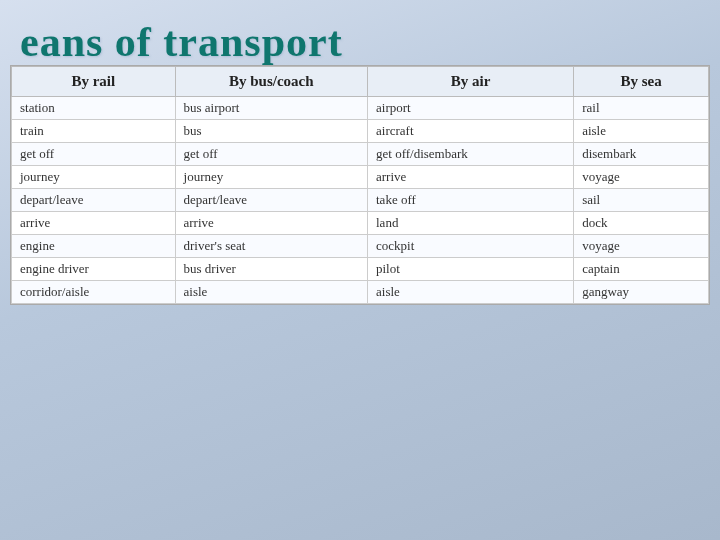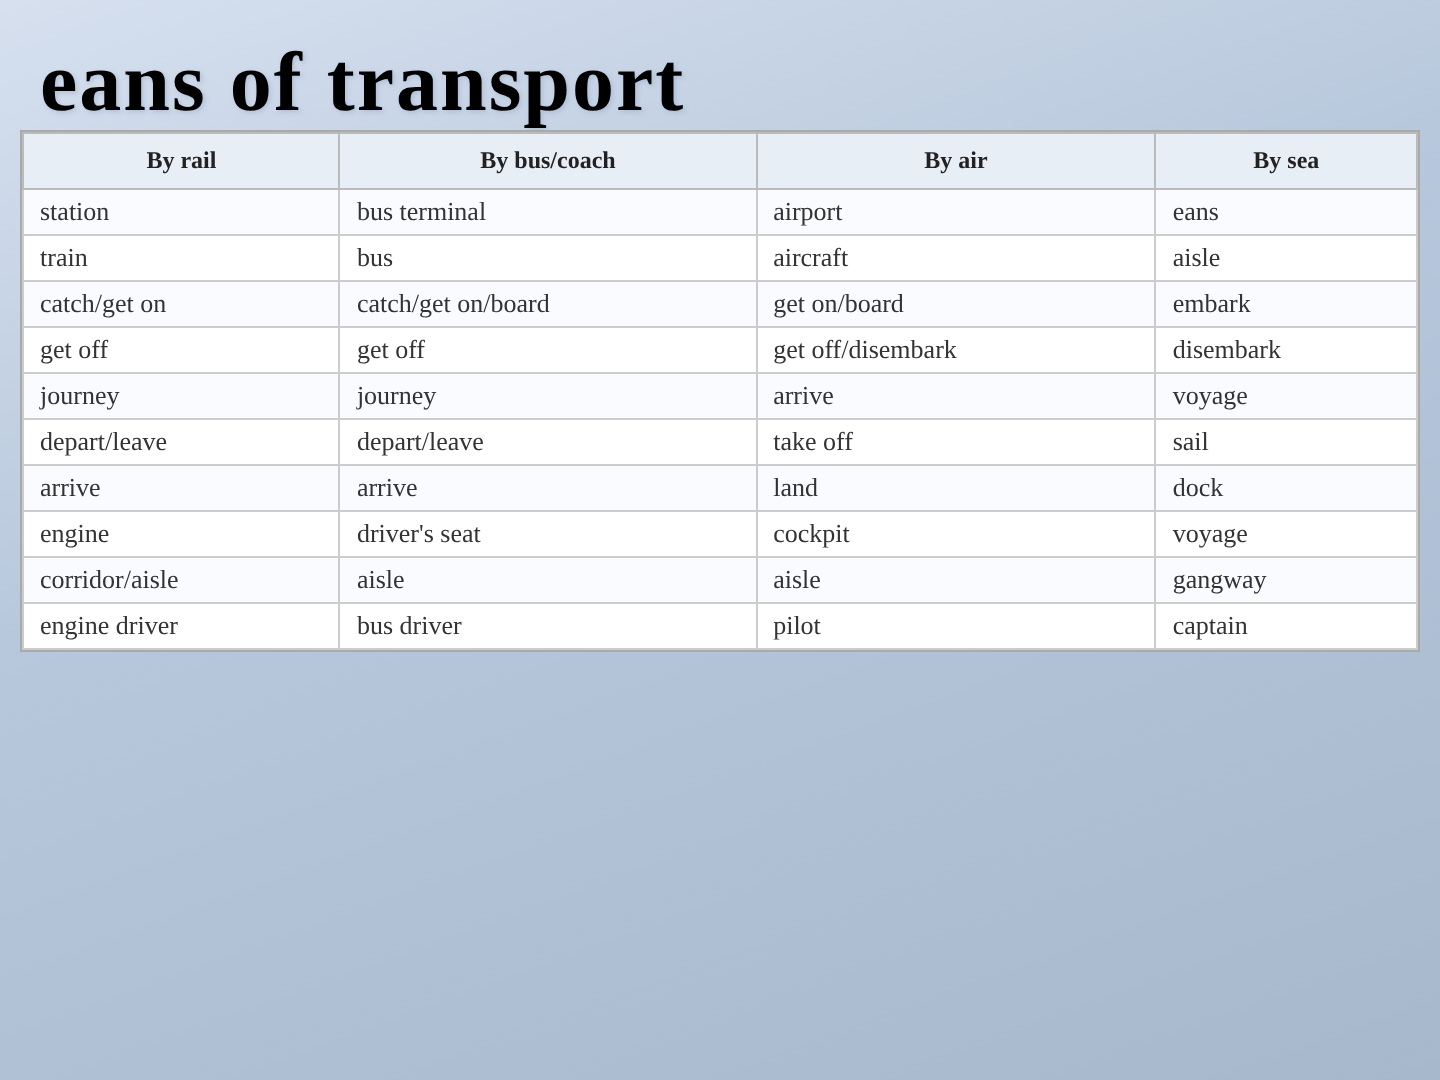--- a/index.html
+++ b/index.html
@@ -22,21 +22,21 @@
     }
 
     .title {
       position: absolute;
       top: 10px;
       left: 0;
       width: 100%;
       padding: 8px 20px;
       font-size: 42px;
       font-weight: bold;
-      color: #000000;
+      color: #0f766e;
       letter-spacing: 1px;
       z-index: 1;
       text-shadow: 1px 1px 2px rgba(150,170,200,0.5);
     }
 
     .table-container {
       position: absolute;
       top: 65px;
       left: 10px;
       right: 10px;
@@ -53,21 +53,21 @@
     }
 
     thead tr {
       background: #e8eef6;
     }
 
     thead th {
       border: 1px solid #bbb;
       padding: 6px 8px;
       font-weight: bold;
-      font-size: 12px;
+      font-size: 15px;
       text-align: center;
       font-family: Georgia, serif;
     }
 
     tbody tr td {
       border: 1px solid #ccc;
       padding: 3px 8px;
       vertical-align: top;
       font-family: Georgia, serif;
       font-size: 13px;
@@ -95,35 +95,29 @@
       <tr>
         <th>By rail</th>
         <th>By bus/coach</th>
         <th>By air</th>
         <th>By sea</th>
       </tr>
     </thead>
     <tbody id="table-body">
     <tr>
           <td>station</td>
-          <td>bus terminal</td>
+          <td>bus airport</td>
           <td>airport</td>
-          <td>eans</td>
+          <td>rail</td>
         </tr>
         <tr>
           <td>train</td>
           <td>bus</td>
           <td>aircraft</td>
           <td>aisle</td>
-        </tr>
-        <tr>
-          <td>catch/get on</td>
-          <td>catch/get on/board</td>
-          <td>get on/board</td>
-          <td>embark</td>
         </tr>
         <tr>
           <td>get off</td>
           <td>get off</td>
           <td>get off/disembark</td>
           <td>disembark</td>
         </tr>
         <tr>
           <td>journey</td>
           <td>journey</td>
@@ -142,26 +136,26 @@
           <td>land</td>
           <td>dock</td>
         </tr>
         <tr>
           <td>engine</td>
           <td>driver's seat</td>
           <td>cockpit</td>
           <td>voyage</td>
         </tr>
         <tr>
+          <td>engine driver</td>
+          <td>bus driver</td>
+          <td>pilot</td>
+          <td>captain</td>
+        </tr>
+        <tr>
           <td>corridor/aisle</td>
           <td>aisle</td>
           <td>aisle</td>
           <td>gangway</td>
-        </tr>
-        <tr>
-          <td>engine driver</td>
-          <td>bus driver</td>
-          <td>pilot</td>
-          <td>captain</td>
         </tr>
       </tbody>
   </table>
 </div>
 
 </body></html>

